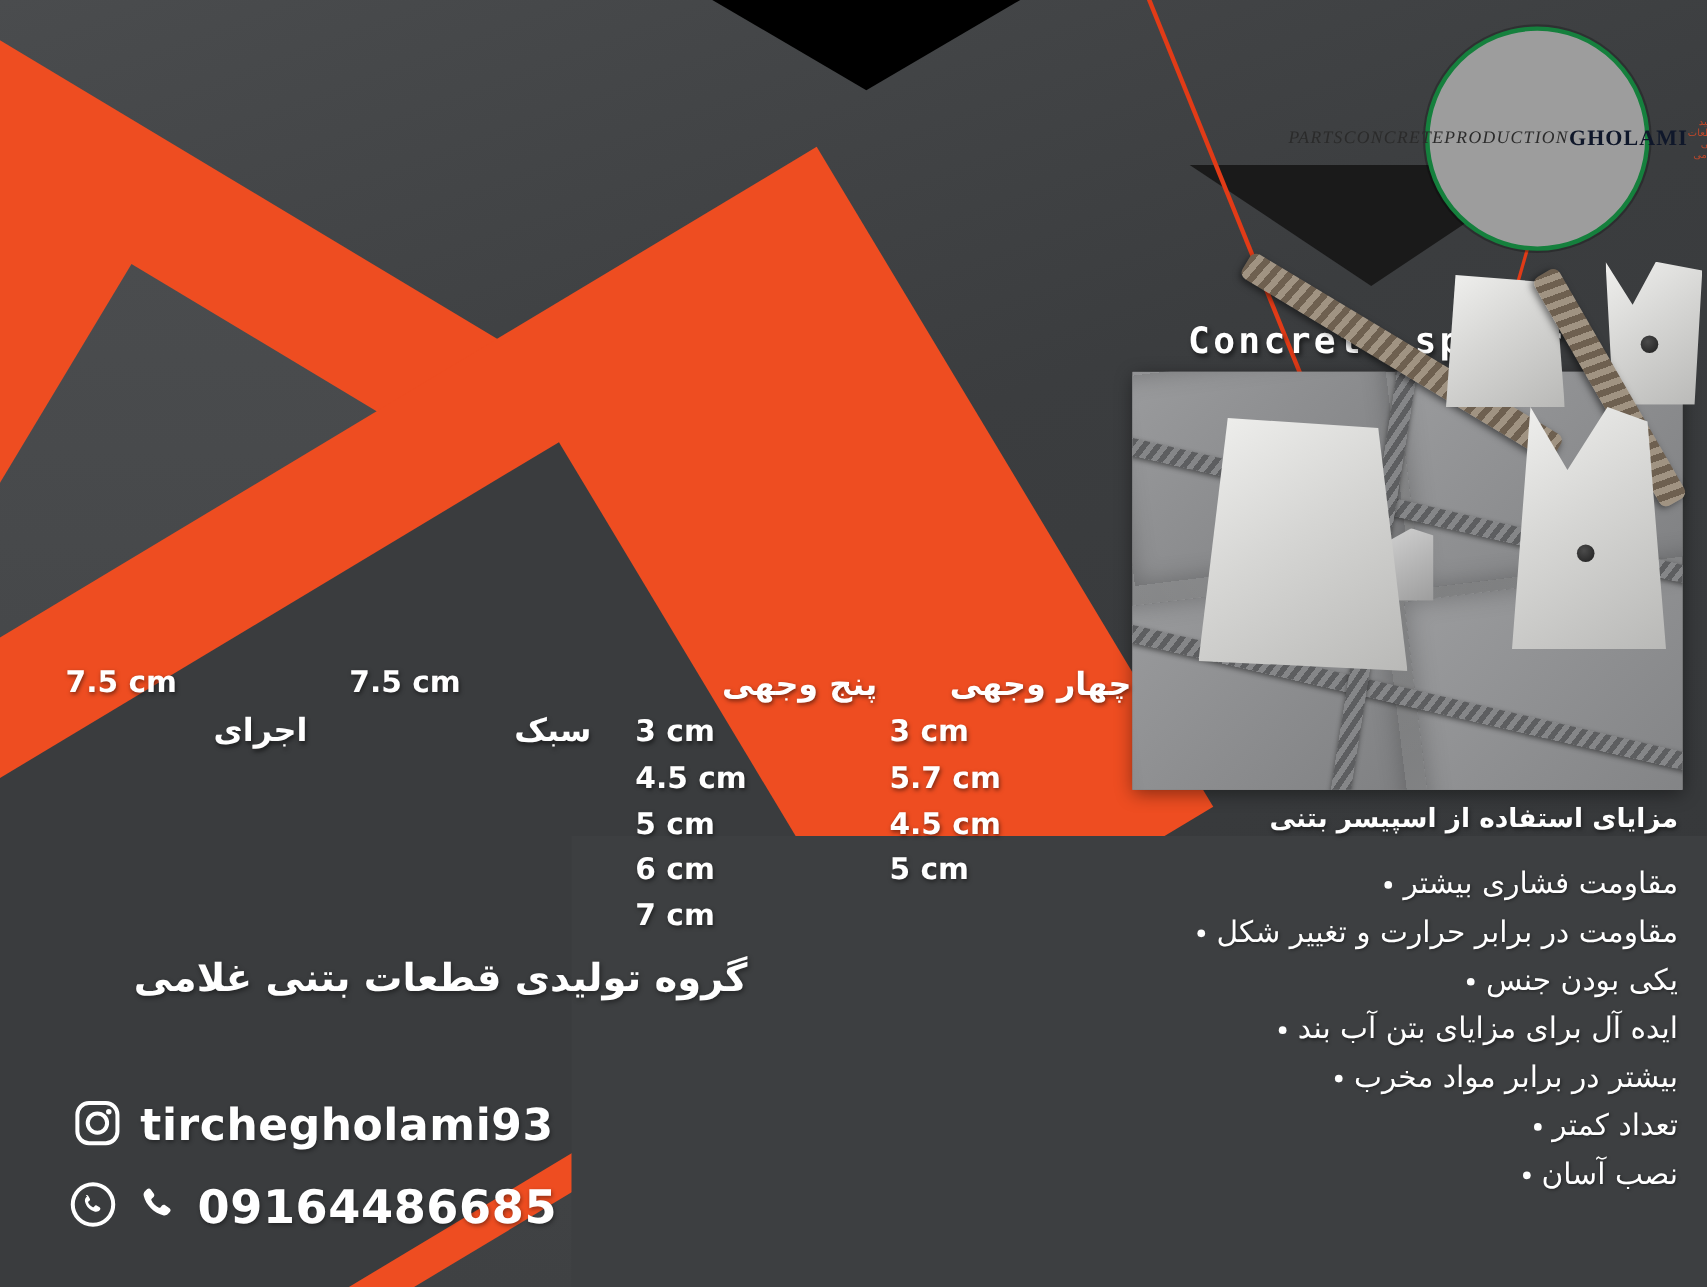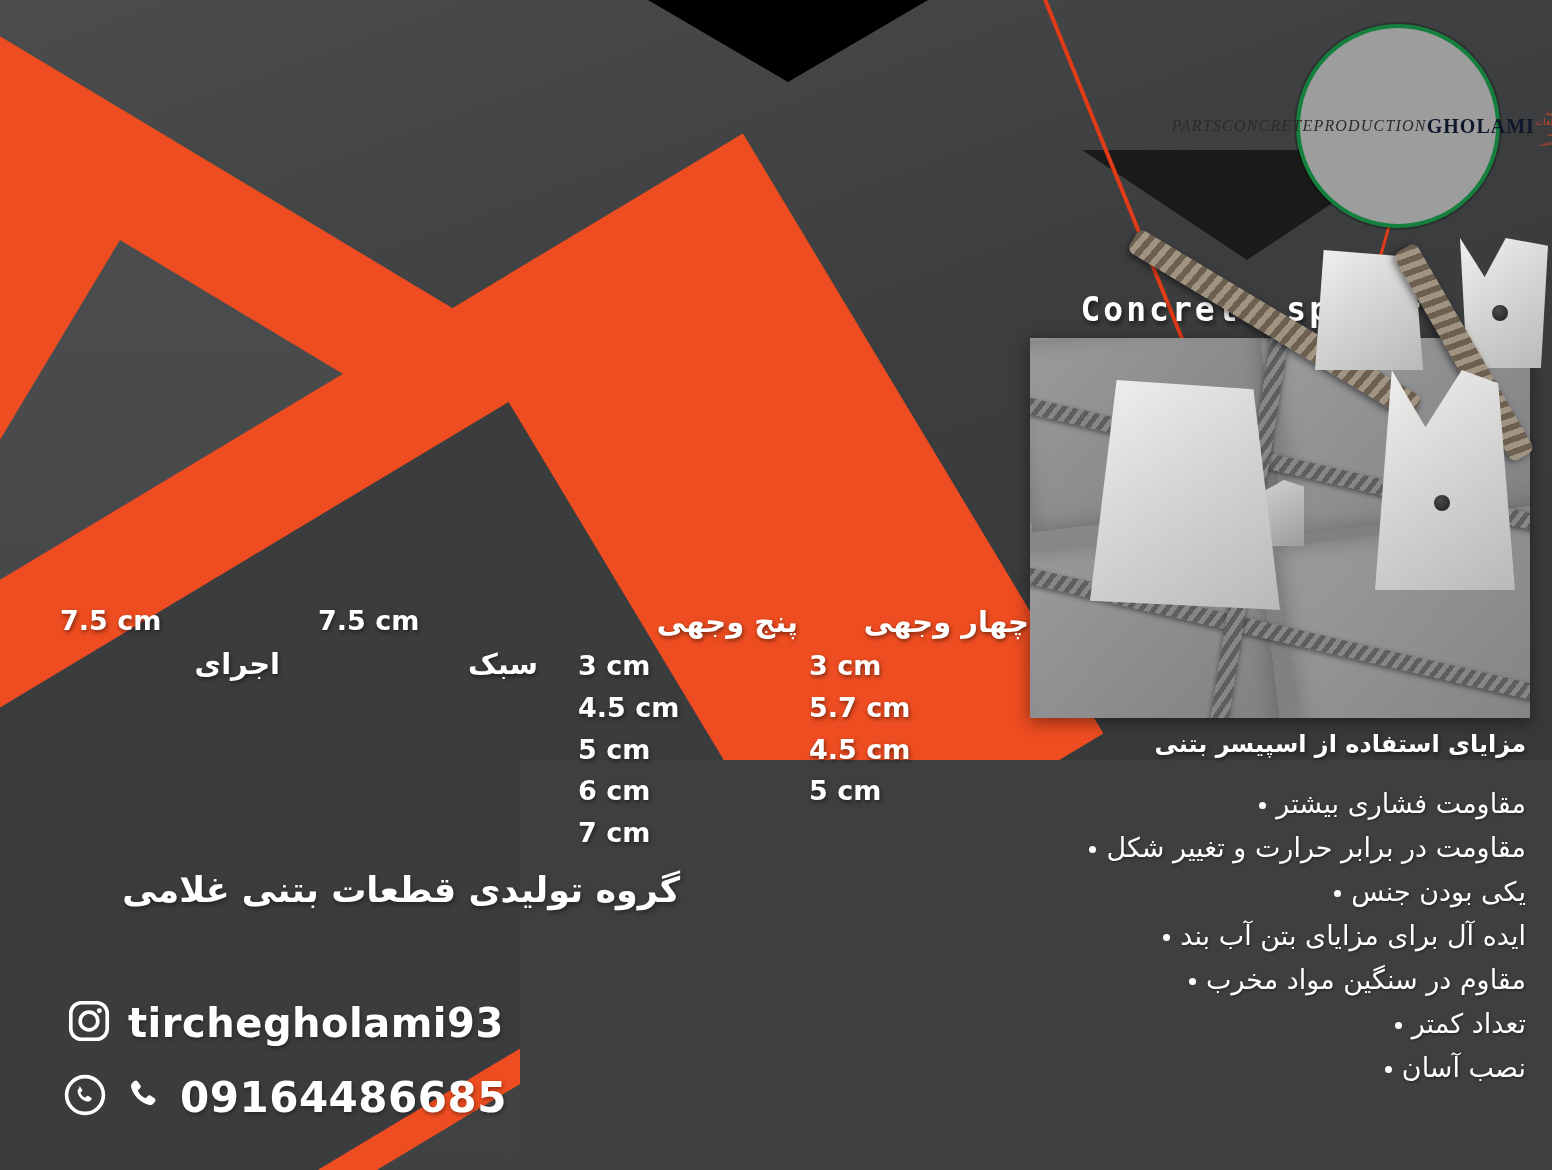--- a/index.html
+++ b/index.html
@@ -473,18 +473,18 @@
     </span>
     <span class="contact-text num">09164486685</span>
   </div>
 
   <div class="benefits-title">مزایای استفاده از اسپیسر بتنی</div>
   <ul class="benefits-list">
     <li><span>مقاومت فشاری بیشتر</span><span class="bullet"></span></li>
     <li><span>مقاومت در برابر حرارت و تغییر شکل</span><span class="bullet"></span></li>
     <li><span>یکی بودن جنس</span><span class="bullet"></span></li>
     <li><span>ایده آل برای مزایای بتن آب بند</span><span class="bullet"></span></li>
-    <li><span>مقاوم در سنگین مواد مخرب</span><span class="bullet"></span></li>
+    <li><span>بیشتر در برابر مواد مخرب</span><span class="bullet"></span></li>
     <li><span>تعداد کمتر</span><span class="bullet"></span></li>
     <li><span>نصب آسان</span><span class="bullet"></span></li>
   </ul>
 
 </div>
 
 </body></html>

